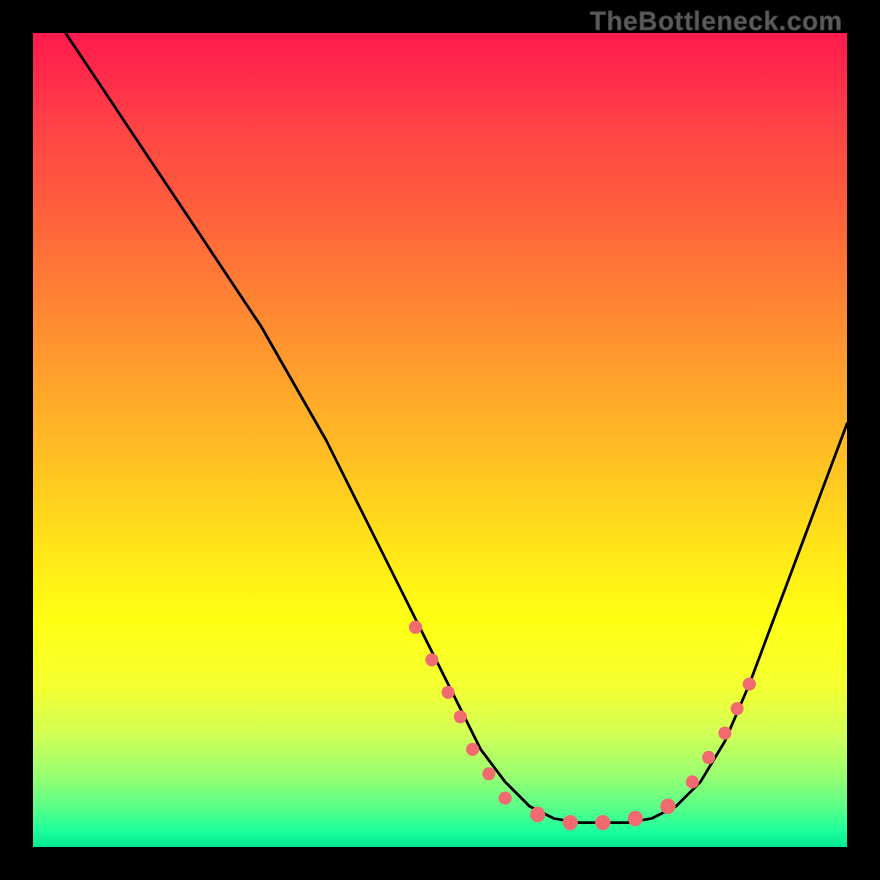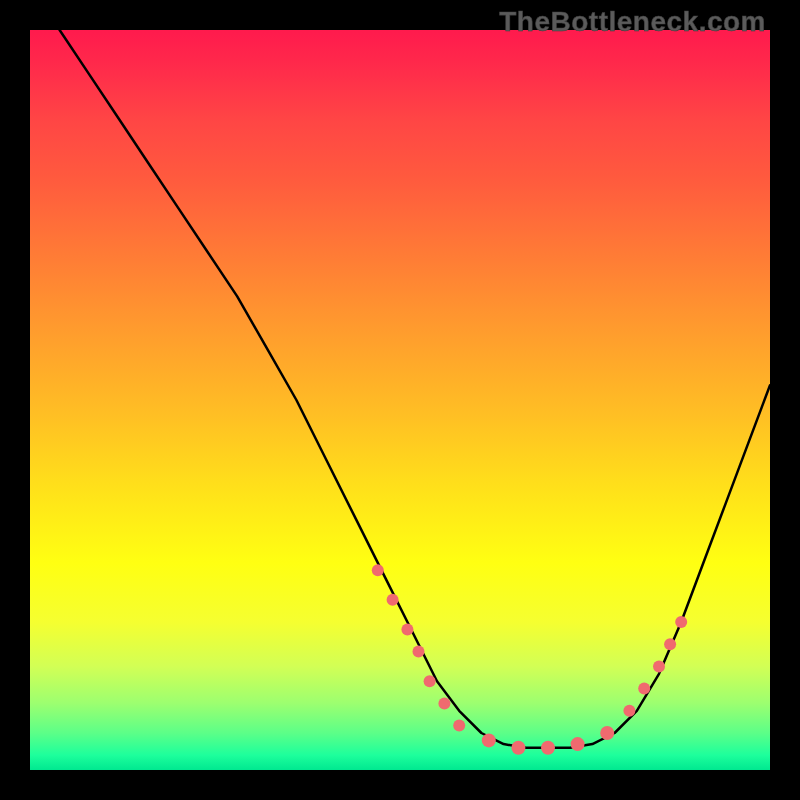--- a/index.html
+++ b/index.html
@@ -37,21 +37,21 @@
       #d2ff55 86%,
       #9cff70 91%,
       #5cff88 95%,
       #1dff9c 98%,
       #00e890 100%);
   }
   .branding {
     position: absolute;
     top: 6px;
     right: 34px;
-    font-size: 28px;
+    font-size: 24px;
     font-weight: 700;
     color: #5b5b5b;
     letter-spacing: 0.5px;
     -webkit-text-stroke: 0.6px #404040;
   }
   svg.overlay {
     position: absolute;
     left: 0;
     top: 0;
     width: 800px;

